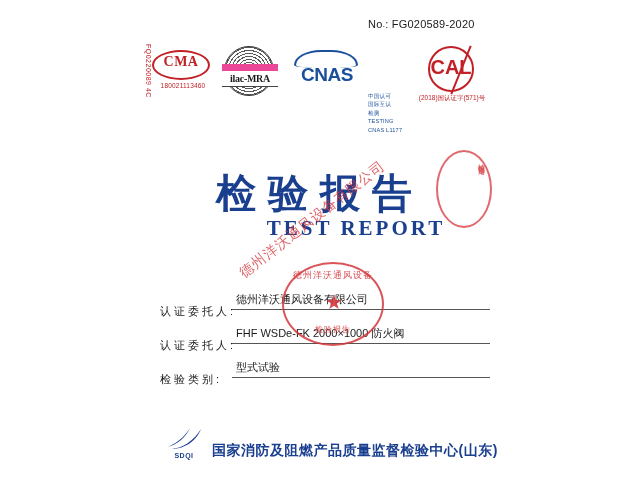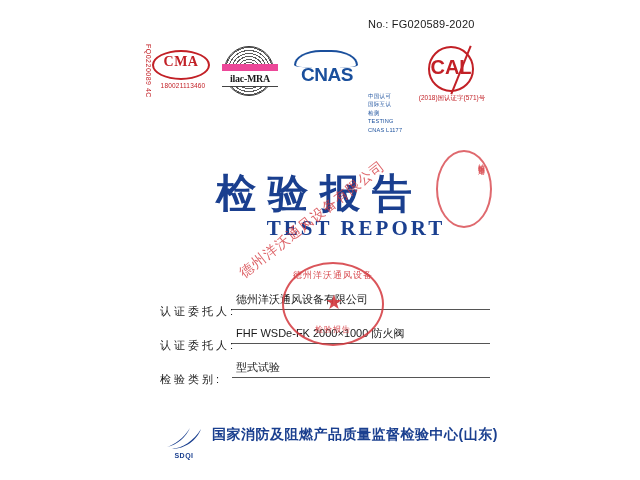--- a/index.html
+++ b/index.html
@@ -425,21 +425,21 @@
     width: 40px;
     text-align: center;
     font-size: 7px;
     font-weight: bold;
     color: #1a3f8f;
     letter-spacing: 0.5px;
   }
   .footer-cn {
     position: absolute;
     left: 212px;
-    top: 6px;
+    top: 22px;
     font-size: 14px;
     font-weight: bold;
     color: #1a3f8f;
     letter-spacing: 0.5px;
     white-space: nowrap;
   }
   .footer-en {
     position: absolute;
     left: 212px;
     top: 28px;

